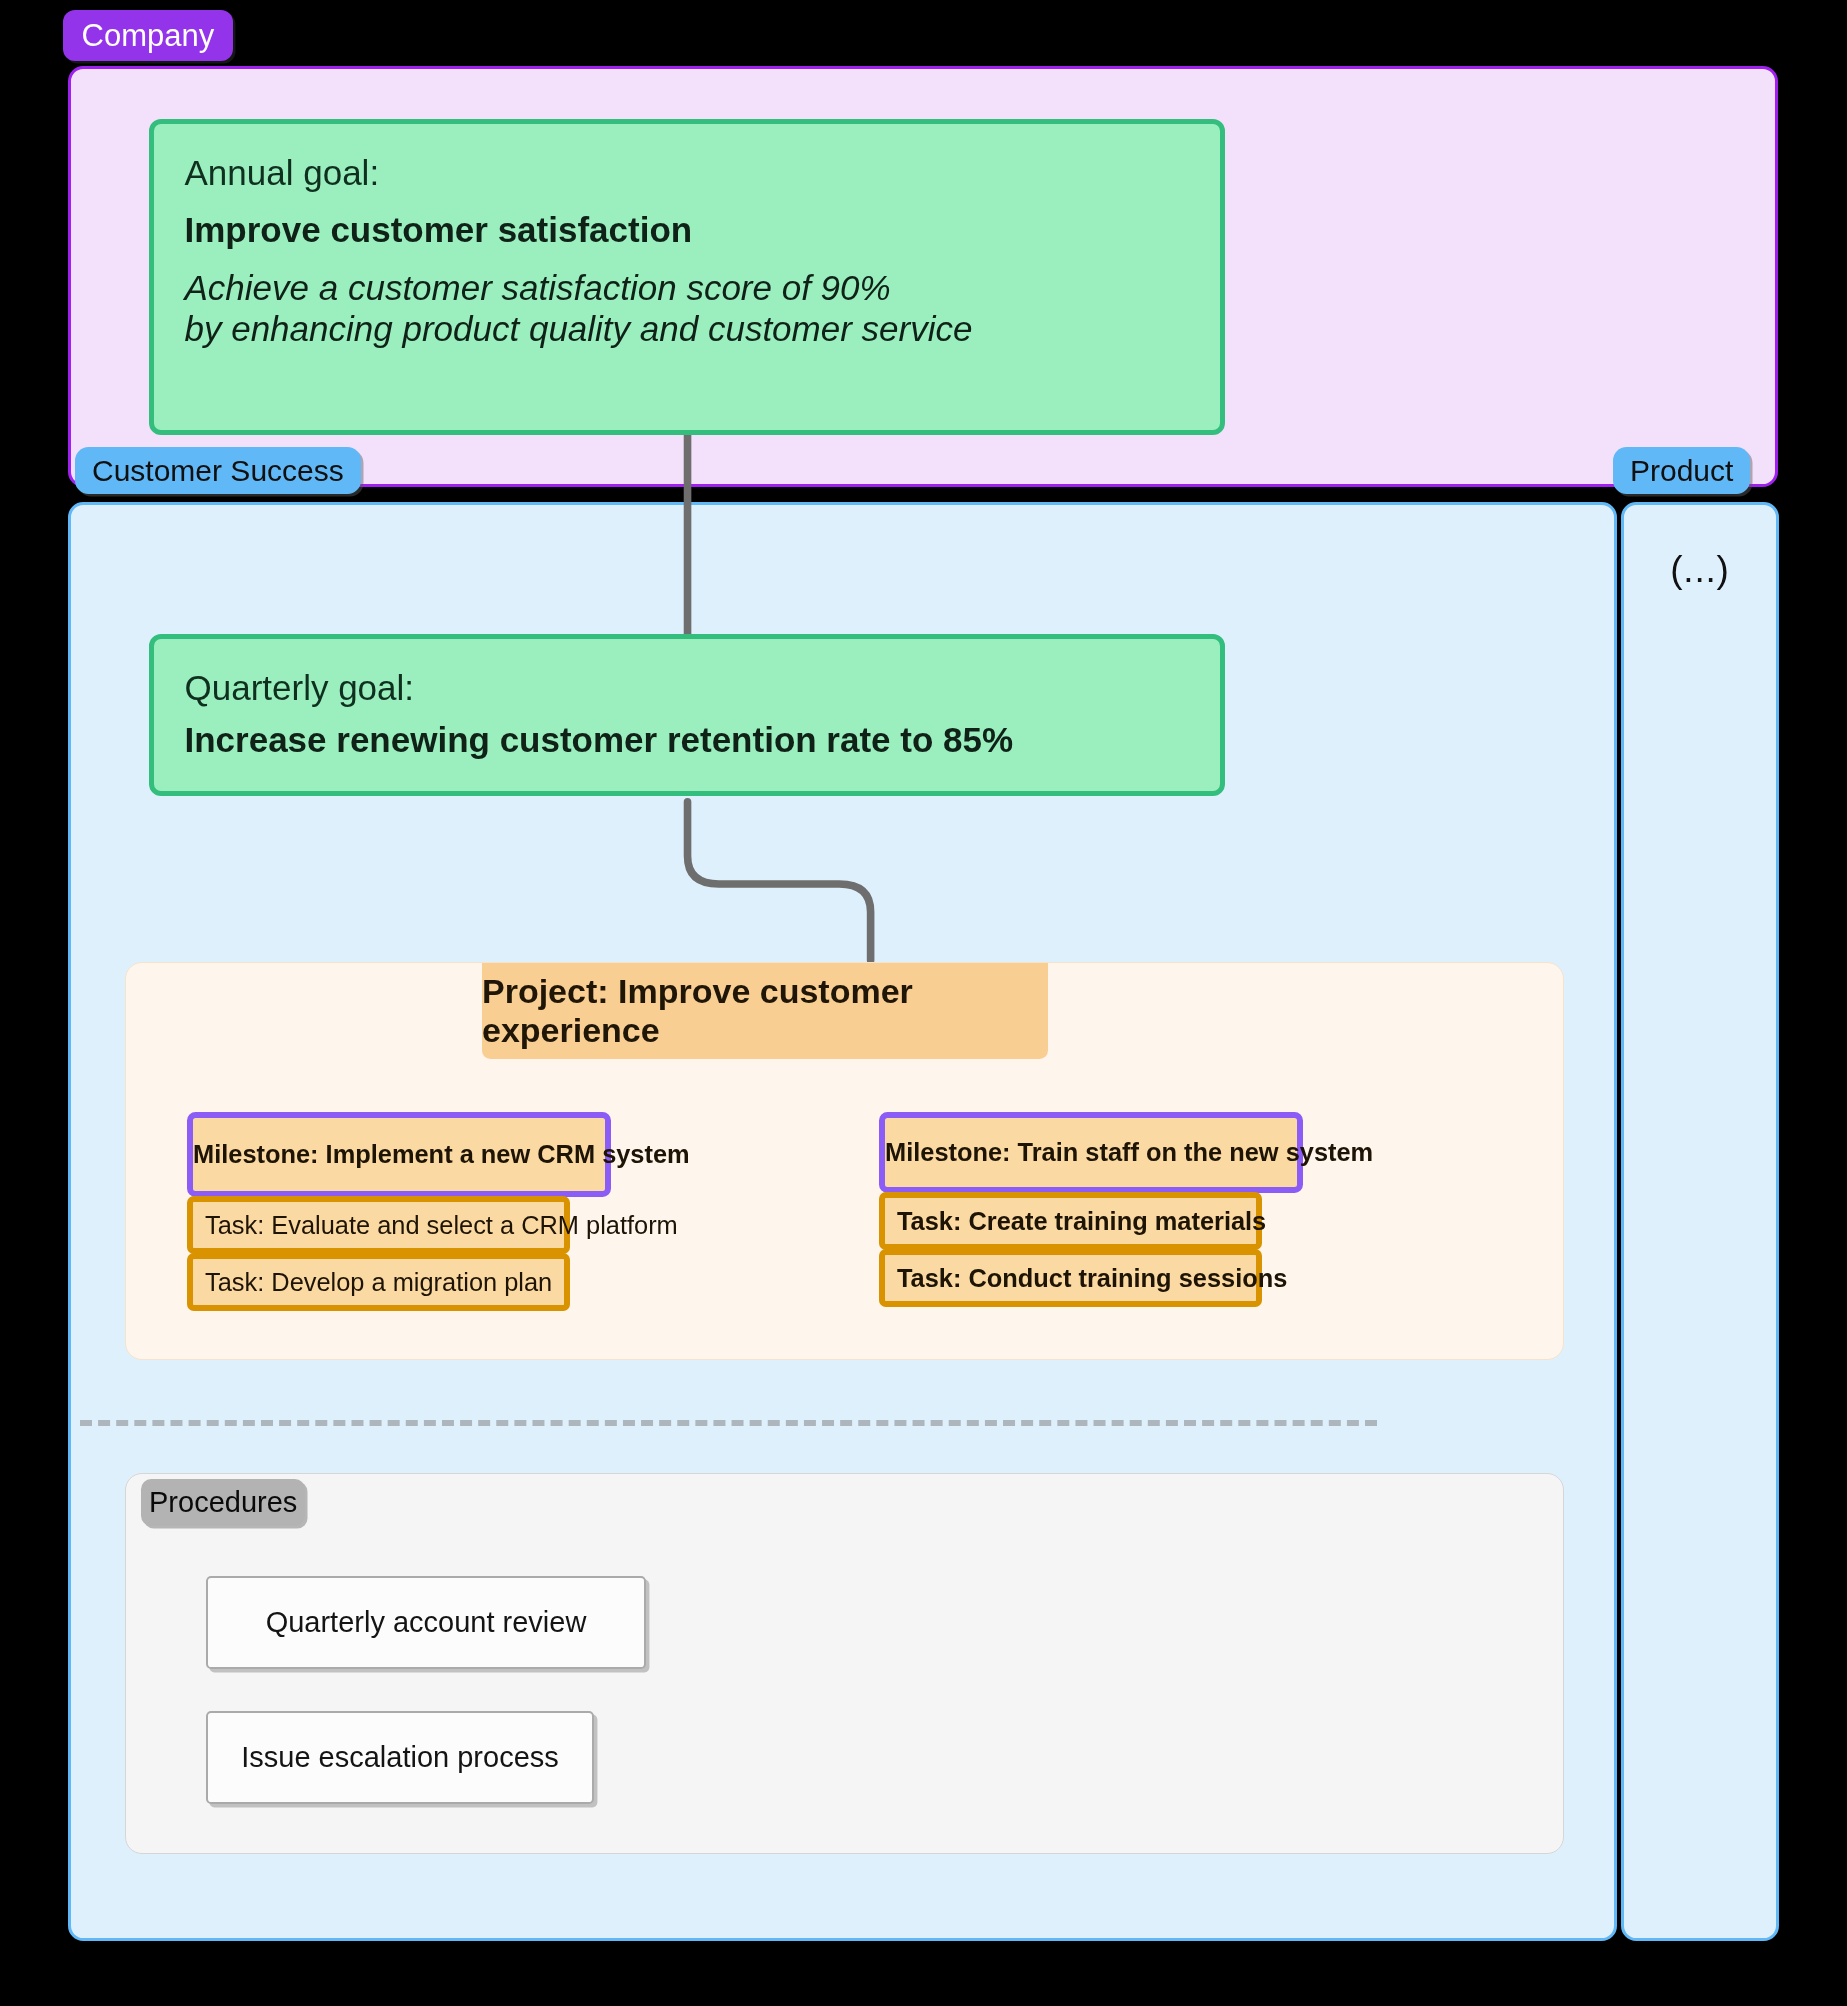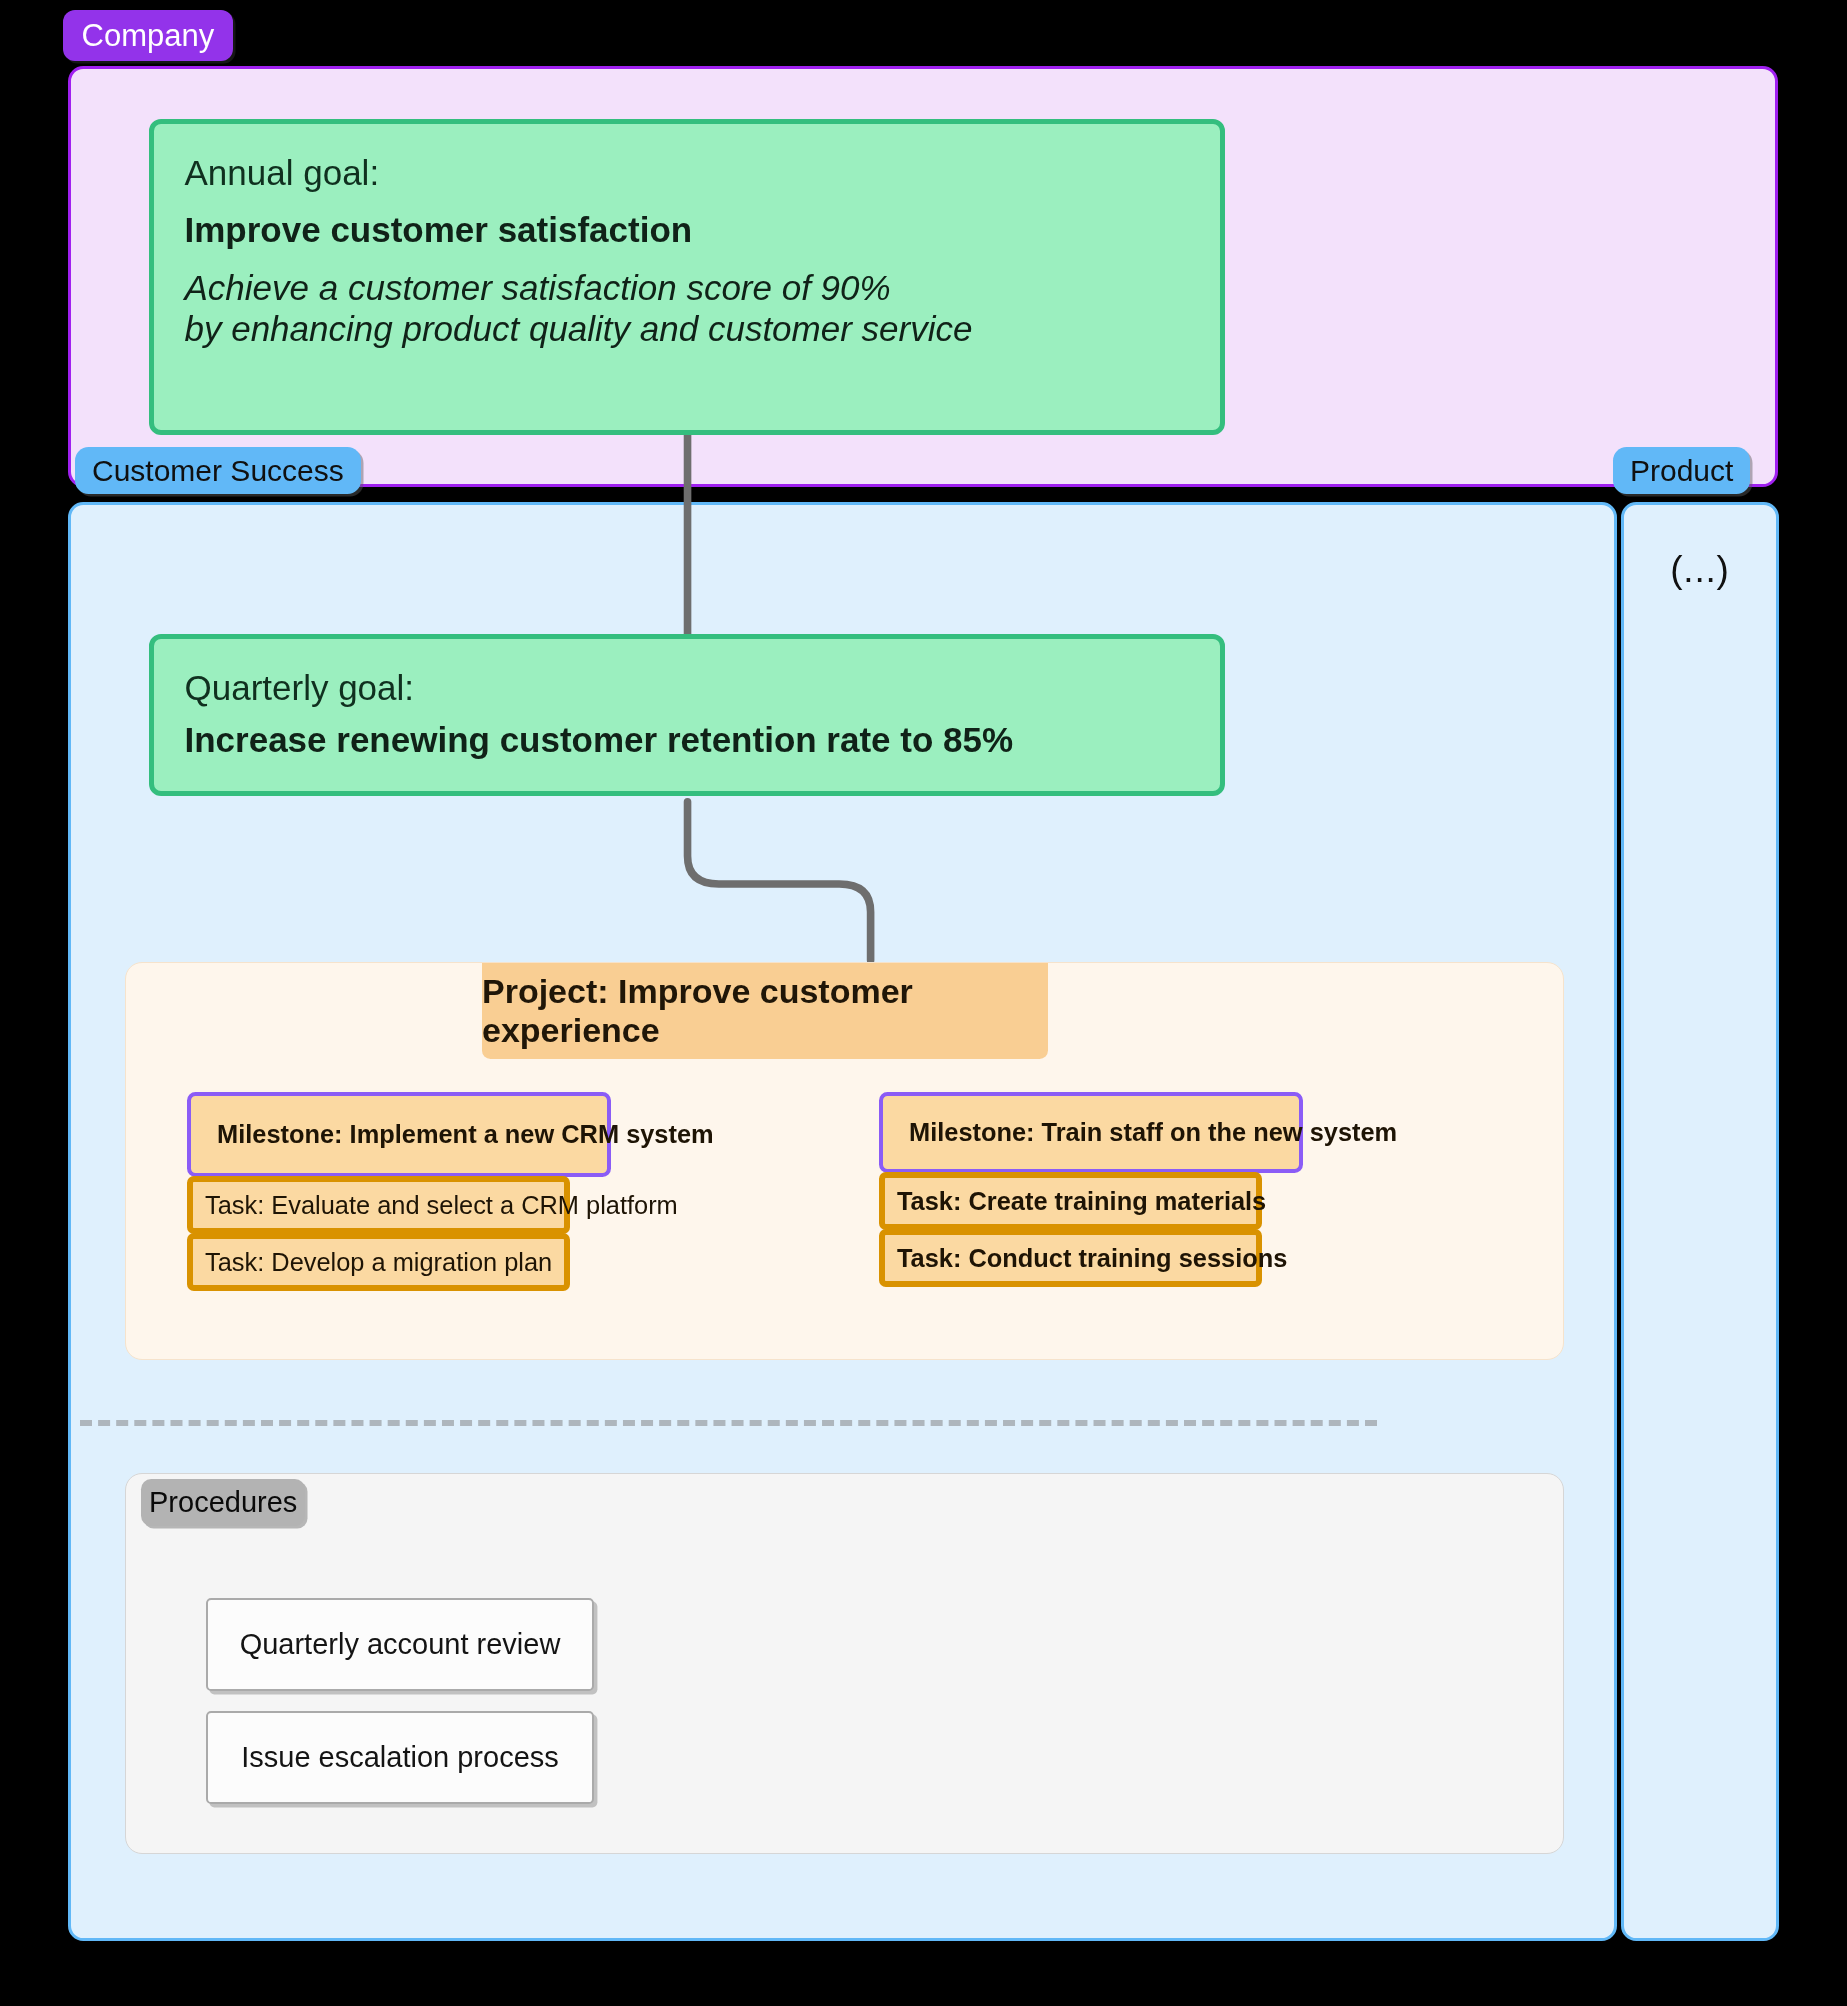--- a/index.html
+++ b/index.html
@@ -170,29 +170,30 @@
 
   .milestone-group {
     position: absolute;
     top: 129px;
   }
   .mg-left  { left: 61px; }
   .mg-right { left: 753px; }
 
   .milestone-card {
     background: #FBD9A2;
-    border: 4px solid #8b5cf6;
+    border: 6px solid #8b5cf6;
     border-radius: 8.5px;
     display: flex;
     align-items: center;
-    padding: 0 26px;
+    padding: 0 0;
     font-size: 25.4px;
     font-weight: bold;
     color: #1E1405;
     white-space: nowrap;
+    margin-top: 20px;
   }
   .mg-left  .milestone-card { width: 424px; height: 85px; }
   .mg-right .milestone-card { width: 424px; height: 81px; }
 
   .task-card {
     background: #FBD9A2;
     border: 6px solid #D99200;
     border-radius: 6.8px;
     display: flex;
     align-items: center;
@@ -230,21 +231,21 @@
     border: 2.5px solid #AAAAAA;
     border-radius: 5.1px;
     display: flex;
     align-items: center;
     justify-content: center;
     font-size: 29px;
     color: #141414;
     white-space: nowrap;
     box-shadow: 3.4px 3.4px 0 rgba(150,150,150,0.55);
   }
-  .pc-0 { left: 80px; top: 102px;  width: 388px; height: 93px; margin-top: 22px; }
+  .pc-0 { left: 80px; top: 102px;  width: 440px; height: 93px; }
   .pc-1 { left: 559px; top: 102px; width: 551px; height: 93px; }
   .pc-2 { left: 80px; top: 237px;  width: 388px; height: 93px; }
 </style>
 </head>
 <body>
 
 <div id="canvas">
 
   <div class="company-box"></div>
   <div class="tag tag-company">Company</div>

